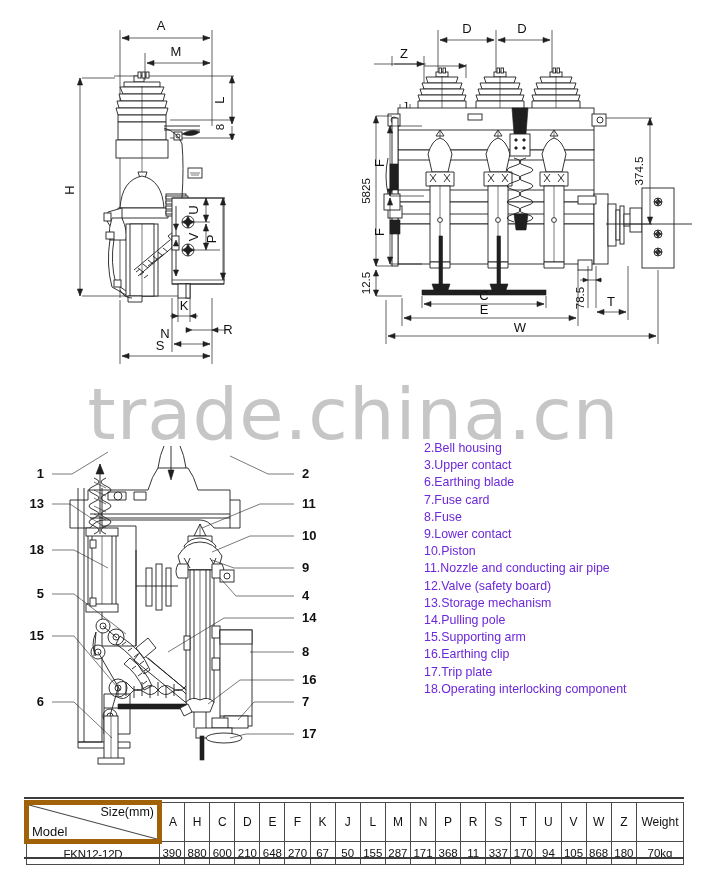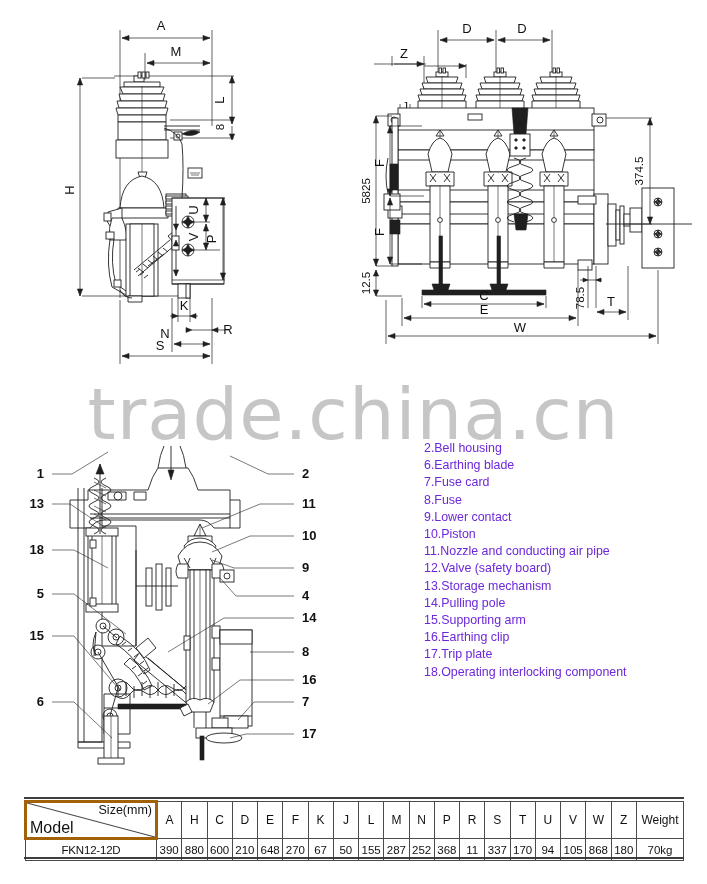--- a/index.html
+++ b/index.html
@@ -53,31 +53,31 @@
     font-size:11.5px;
     text-align:center;
     vertical-align:middle;
     font-weight:400;
     color:#111;
     padding:0;
     height:20px;
   }
   table.spec .thead-row td{height:34px;font-size:12px;}
   table.spec td.corner{
-    position:relative;border:3px solid #a16207;
+    position:relative;border:5px solid #a16207;
     width:128px;height:34px;padding:0;overflow:hidden;
   }
   .corner .diag{
     position:absolute;left:0;top:0;width:100%;height:100%;
   }
   .corner .sz{
     position:absolute;right:3px;top:0px;font-size:12.5px;color:#111;
   }
   .corner .md{
-    position:absolute;left:3px;bottom:0px;font-size:16px;color:#111;
+    position:absolute;left:3px;bottom:0px;font-size:13px;color:#111;
   }
   td.modelcell{font-size:12px;letter-spacing:-0.2px;margin-top:8px;}
   td.wcol{width:46px;}
   .topline,.botline{position:absolute;left:0;height:2px;background:#3d3d3d;width:660px;}
 </style>
 </head>
 <body>
 
 <div class="pane" style="left:60px;top:8px;">
 <svg width="270" height="365" viewBox="0 0 270 365">
@@ -706,20 +706,21 @@
   <text class="callout" x="294" y="266">7</text>
   <text class="callout" x="294" y="298">17</text>
 </svg>
 </div>
 
 <div id="watermark">trade.china.cn</div>
 
 <div id="parts-list">
   <ol>
     <li>2.Bell housing</li>
+    <li>3.Upper contact</li>
     <li>6.Earthing blade</li>
     <li>7.Fuse card</li>
     <li>8.Fuse</li>
     <li>9.Lower contact</li>
     <li>10.Piston</li>
     <li>11.Nozzle and conducting air pipe</li>
     <li>12.Valve (safety board)</li>
     <li>13.Storage mechanism</li>
     <li>14.Pulling pole</li>
     <li>15.Supporting arm</li>
@@ -767,21 +768,21 @@
         <td>390</td>
         <td>880</td>
         <td>600</td>
         <td>210</td>
         <td>648</td>
         <td>270</td>
         <td>67</td>
         <td>50</td>
         <td>155</td>
         <td>287</td>
-        <td>252</td>
+        <td>171</td>
         <td>368</td>
         <td>11</td>
         <td>337</td>
         <td>170</td>
         <td>94</td>
         <td>105</td>
         <td>868</td>
         <td>180</td>
         <td class="wcol">70kg</td>
       </tr>

